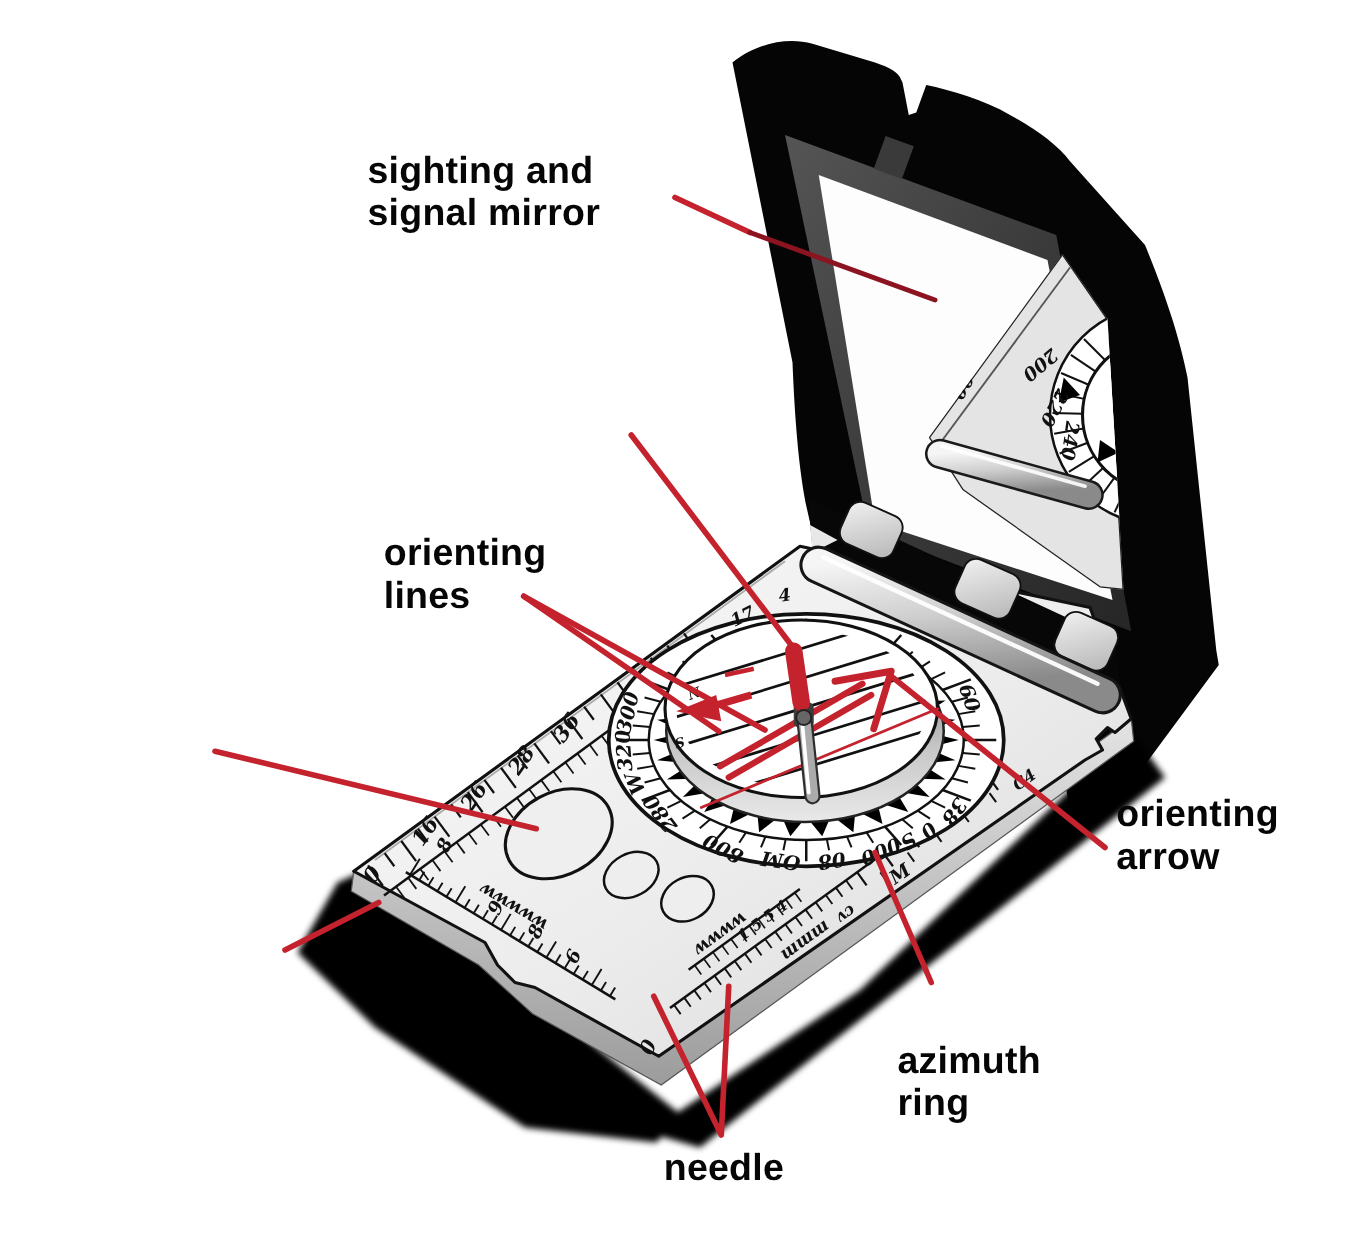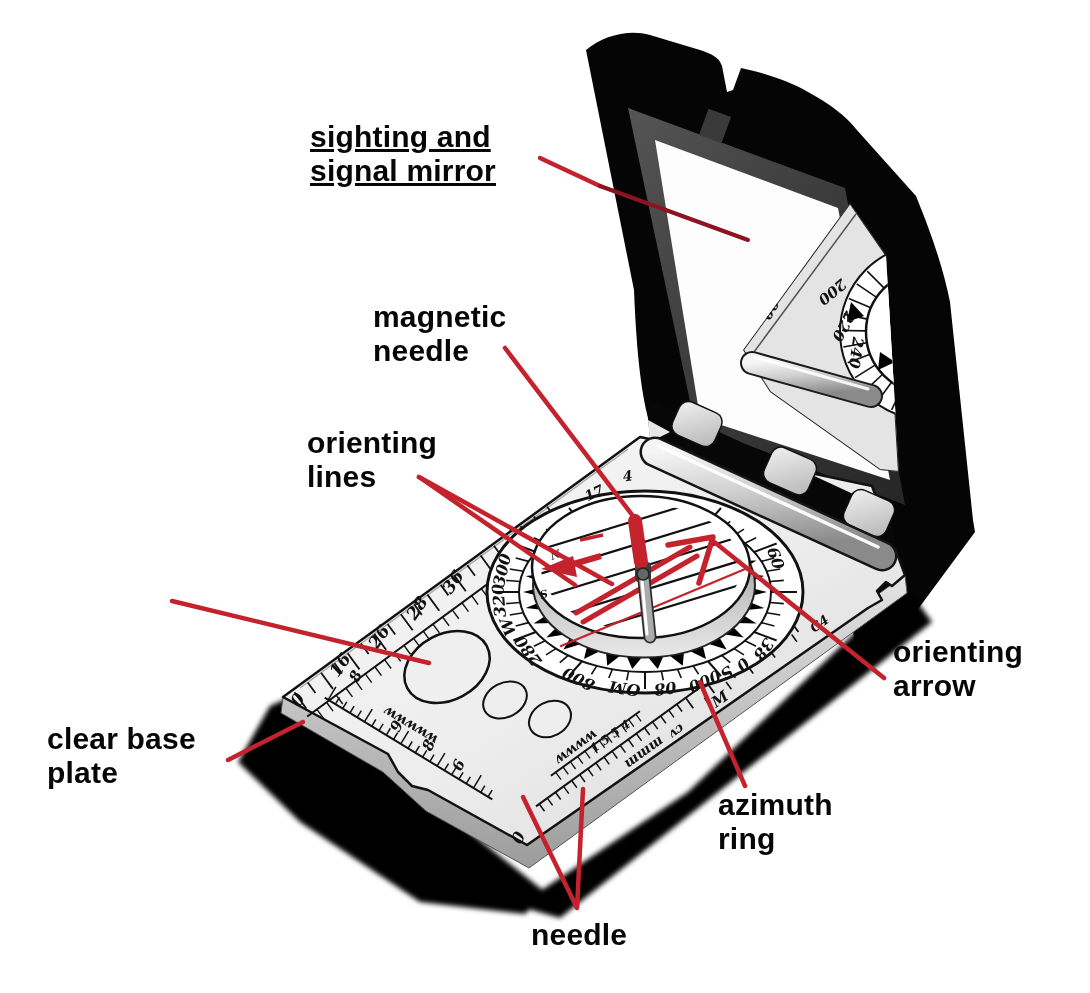--- a/index.html
+++ b/index.html
@@ -413,27 +413,23 @@
     <line x1="419" y1="477" x2="612" y2="584" stroke="#c4222d" stroke-width="4.5"></line>
     <line x1="419" y1="477" x2="575" y2="585" stroke="#c4222d" stroke-width="4.5"></line>
     <line x1="172" y1="601" x2="429" y2="663" stroke="#c4222d" stroke-width="4.5"></line>
     <line x1="228" y1="760" x2="303" y2="722" stroke="#c4222d" stroke-width="4.5"></line>
     <line x1="713" y1="541" x2="884" y2="678" stroke="#c4222d" stroke-width="4.5"></line>
     <line x1="700" y1="682" x2="745" y2="786" stroke="#c4222d" stroke-width="4.5"></line>
     <polyline points="523,797 577,908 583,789" stroke="#c4222d" stroke-width="4.5" stroke-linejoin="round"></polyline>
   </g>
 </svg>
 
-<div class="callout" style="left:310px;top:120px;text-decoration:underline;">sighting and
+<div class="callout" style="left:294px;top:120px;">sighting and
 signal mirror</div>
-<div class="callout" style="left:373px;top:300px;">magnetic
-needle</div>
 <div class="callout" style="left:307px;top:426px;">orienting
 lines</div>
-<div class="callout" style="left:47px;top:722px;">clear base
-plate</div>
 <div class="callout" style="left:893px;top:635px;">orienting
 arrow</div>
-<div class="callout" style="left:718px;top:788px;">azimuth
+<div class="callout" style="left:718px;top:832px;">azimuth
 ring</div>
 <div class="callout" style="left:531px;top:918px;">needle</div>
 
 </div>
 
 </body></html>

